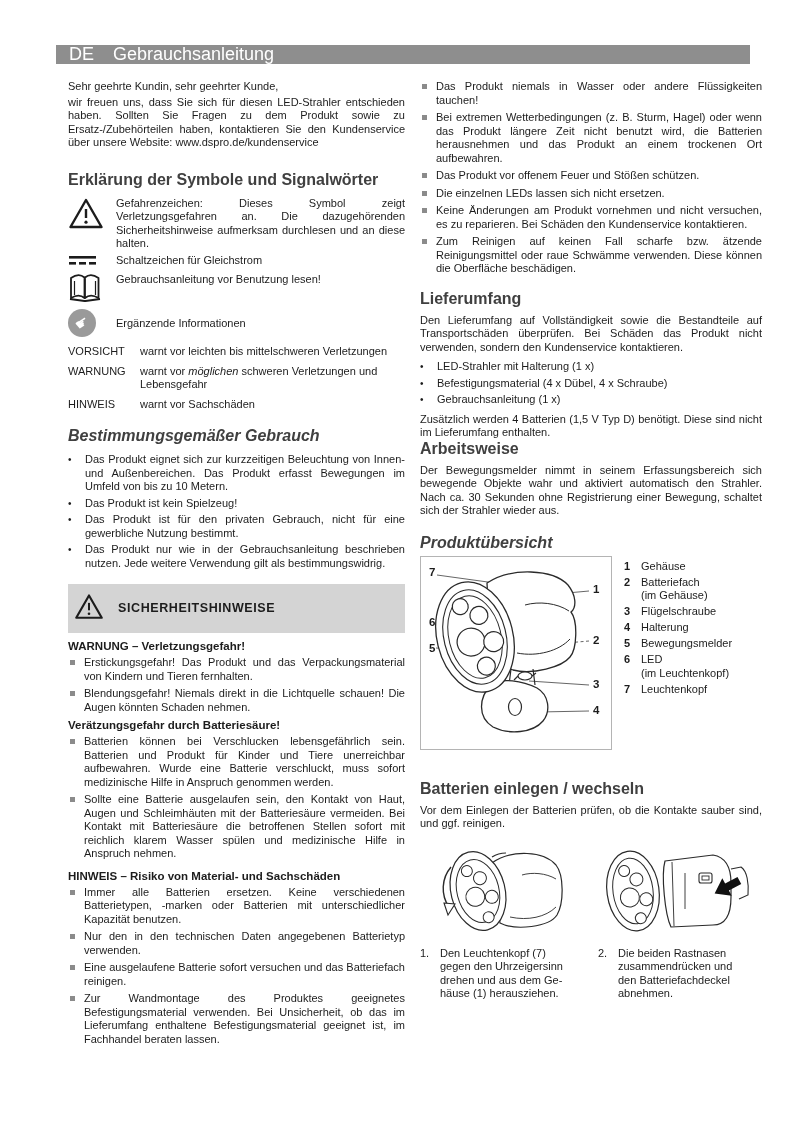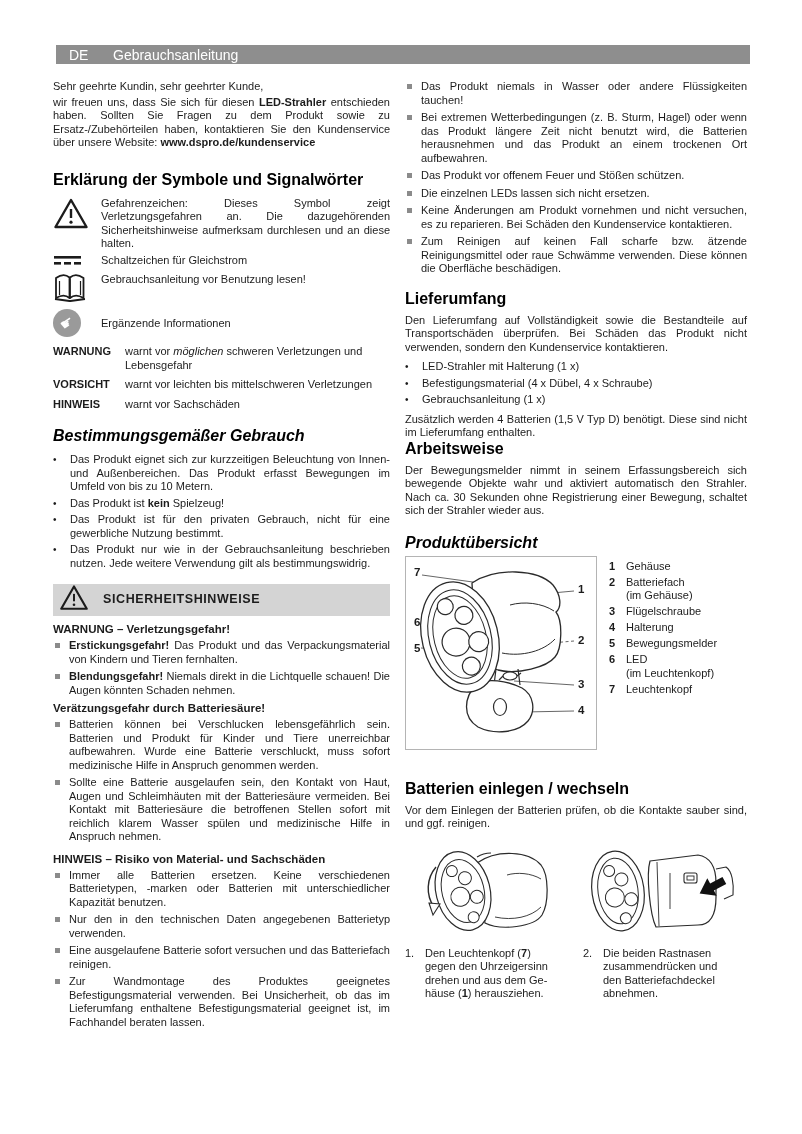--- a/index.html
+++ b/index.html
@@ -1,51 +1,51 @@
 <!DOCTYPE html>
 <html lang="de"><head>
 <meta charset="utf-8">
 <style>
   html,body{margin:0;padding:0;background:#fff;}
   .page{position:relative;width:802px;height:1134px;background:#fff;overflow:hidden;
         font-family:"Liberation Sans",sans-serif;color:#1c1c1c;}
-  .b{font-weight:bold;}
+  .b{font-weight:normal;}
   .i{font-style:italic;}
 
   .header-bar{position:absolute;left:56px;top:45px;width:694px;height:19px;
-              display:flex;align-items:center;color:#fff;font-size:14px;}
+              display:flex;align-items:center;color:#fff;font-size:18px;}
   .header-bar .lang{margin-left:13px;width:44px;}
 
-  .columns{position:absolute;left:53px;top:80px;width:694px;display:flex;gap:15px;}
+  .columns{position:absolute;left:68px;top:80px;width:694px;display:flex;gap:15px;}
   .col{font-size:11px;line-height:13.5px;}
   .col.left{width:337px;}
   .col.right{width:342px;}
 
-  h2{font-size:16px;line-height:18px;margin:0;font-weight:bold;color:#000000;}
+  h2{font-size:16px;line-height:18px;margin:0;font-weight:bold;color:#404040;}
   h3{font-size:11.5px;line-height:14px;margin:0;font-weight:bold;}
   p{margin:0;}
   .just{text-align:justify;}
 
   
   .sym-row{display:grid;grid-template-columns:48px 1fr;align-items:start;}
   .sym-icon{display:flex;justify-content:flex-start;}
 
   
   .sig-row{display:grid;grid-template-columns:72px 1fr;}
 
   
   .dot-row{display:flex;}
   .dot-m{width:17px;flex:none;font-size:10px;}
   .sq-row{display:flex;margin-bottom:4px;}
   .sq-m{width:16px;flex:none;padding-top:4px;}
   .sq-m span{display:block;width:5px;height:5px;background:#8b8b8b;margin-left:2px;}
   .bullet-text{flex:1;text-align:justify;}
 
   
-  .safety-box{height:32px;background:#d4d4d4;display:flex;align-items:center;margin-top:14px;}
+  .safety-box{height:49px;background:#d4d4d4;display:flex;align-items:center;margin-top:14px;}
   .safety-box .tri{margin-left:6px;}
   .safety-box .lbl{margin-left:14px;font-weight:bold;font-size:12.5px;letter-spacing:.6px;}
 
   
   .diagram-row{display:flex;margin-top:4px;}
   .diagram-box{position:relative;width:190px;height:192px;border:1px solid #b4b4b4;flex:none;}
   .callout{position:absolute;font-weight:bold;font-size:11.5px;line-height:11px;}
   .co-7{left:8px;top:10px;}  .co-6{left:8px;top:60px;}  .co-5{left:8px;top:86px;}
   .co-1{left:172px;top:27px;}.co-2{left:172px;top:78px;}.co-3{left:172px;top:122px;}
   .co-4{left:172px;top:148px;}
@@ -127,26 +127,26 @@
         <span class="sym-icon">
           <span class="icon-circle">
               <span>☛</span>
             </span>
         </span>
         <div style="padding-top:8px;">Ergänzende Informationen</div>
       </div>
 
       <div class="mt8">
         <div class="sig-row mb6">
+          <span class="b">VORSICHT</span>
+          <div><span>warnt vor leichten bis mittelschweren Verletzungen</span></div>
+        </div>
+        <div class="sig-row mb6">
           <span class="b">WARNUNG</span>
           <div><span>warnt vor </span><span class="i">möglichen</span><span> schweren Verletzungen und Lebensgefahr</span></div>
-        </div>
-        <div class="sig-row mb6">
-          <span class="b">VORSICHT</span>
-          <div><span>warnt vor leichten bis mittelschweren Verletzungen</span></div>
         </div>
         <div class="sig-row">
           <span class="b">HINWEIS</span>
           <div><span>warnt vor Sachschäden</span></div>
         </div>
       </div>
 
       <h2 class="mt16 mb8">Bestimmungsgemäßer Gebrauch</h2>
 
       <div class="dot-row mb3">

